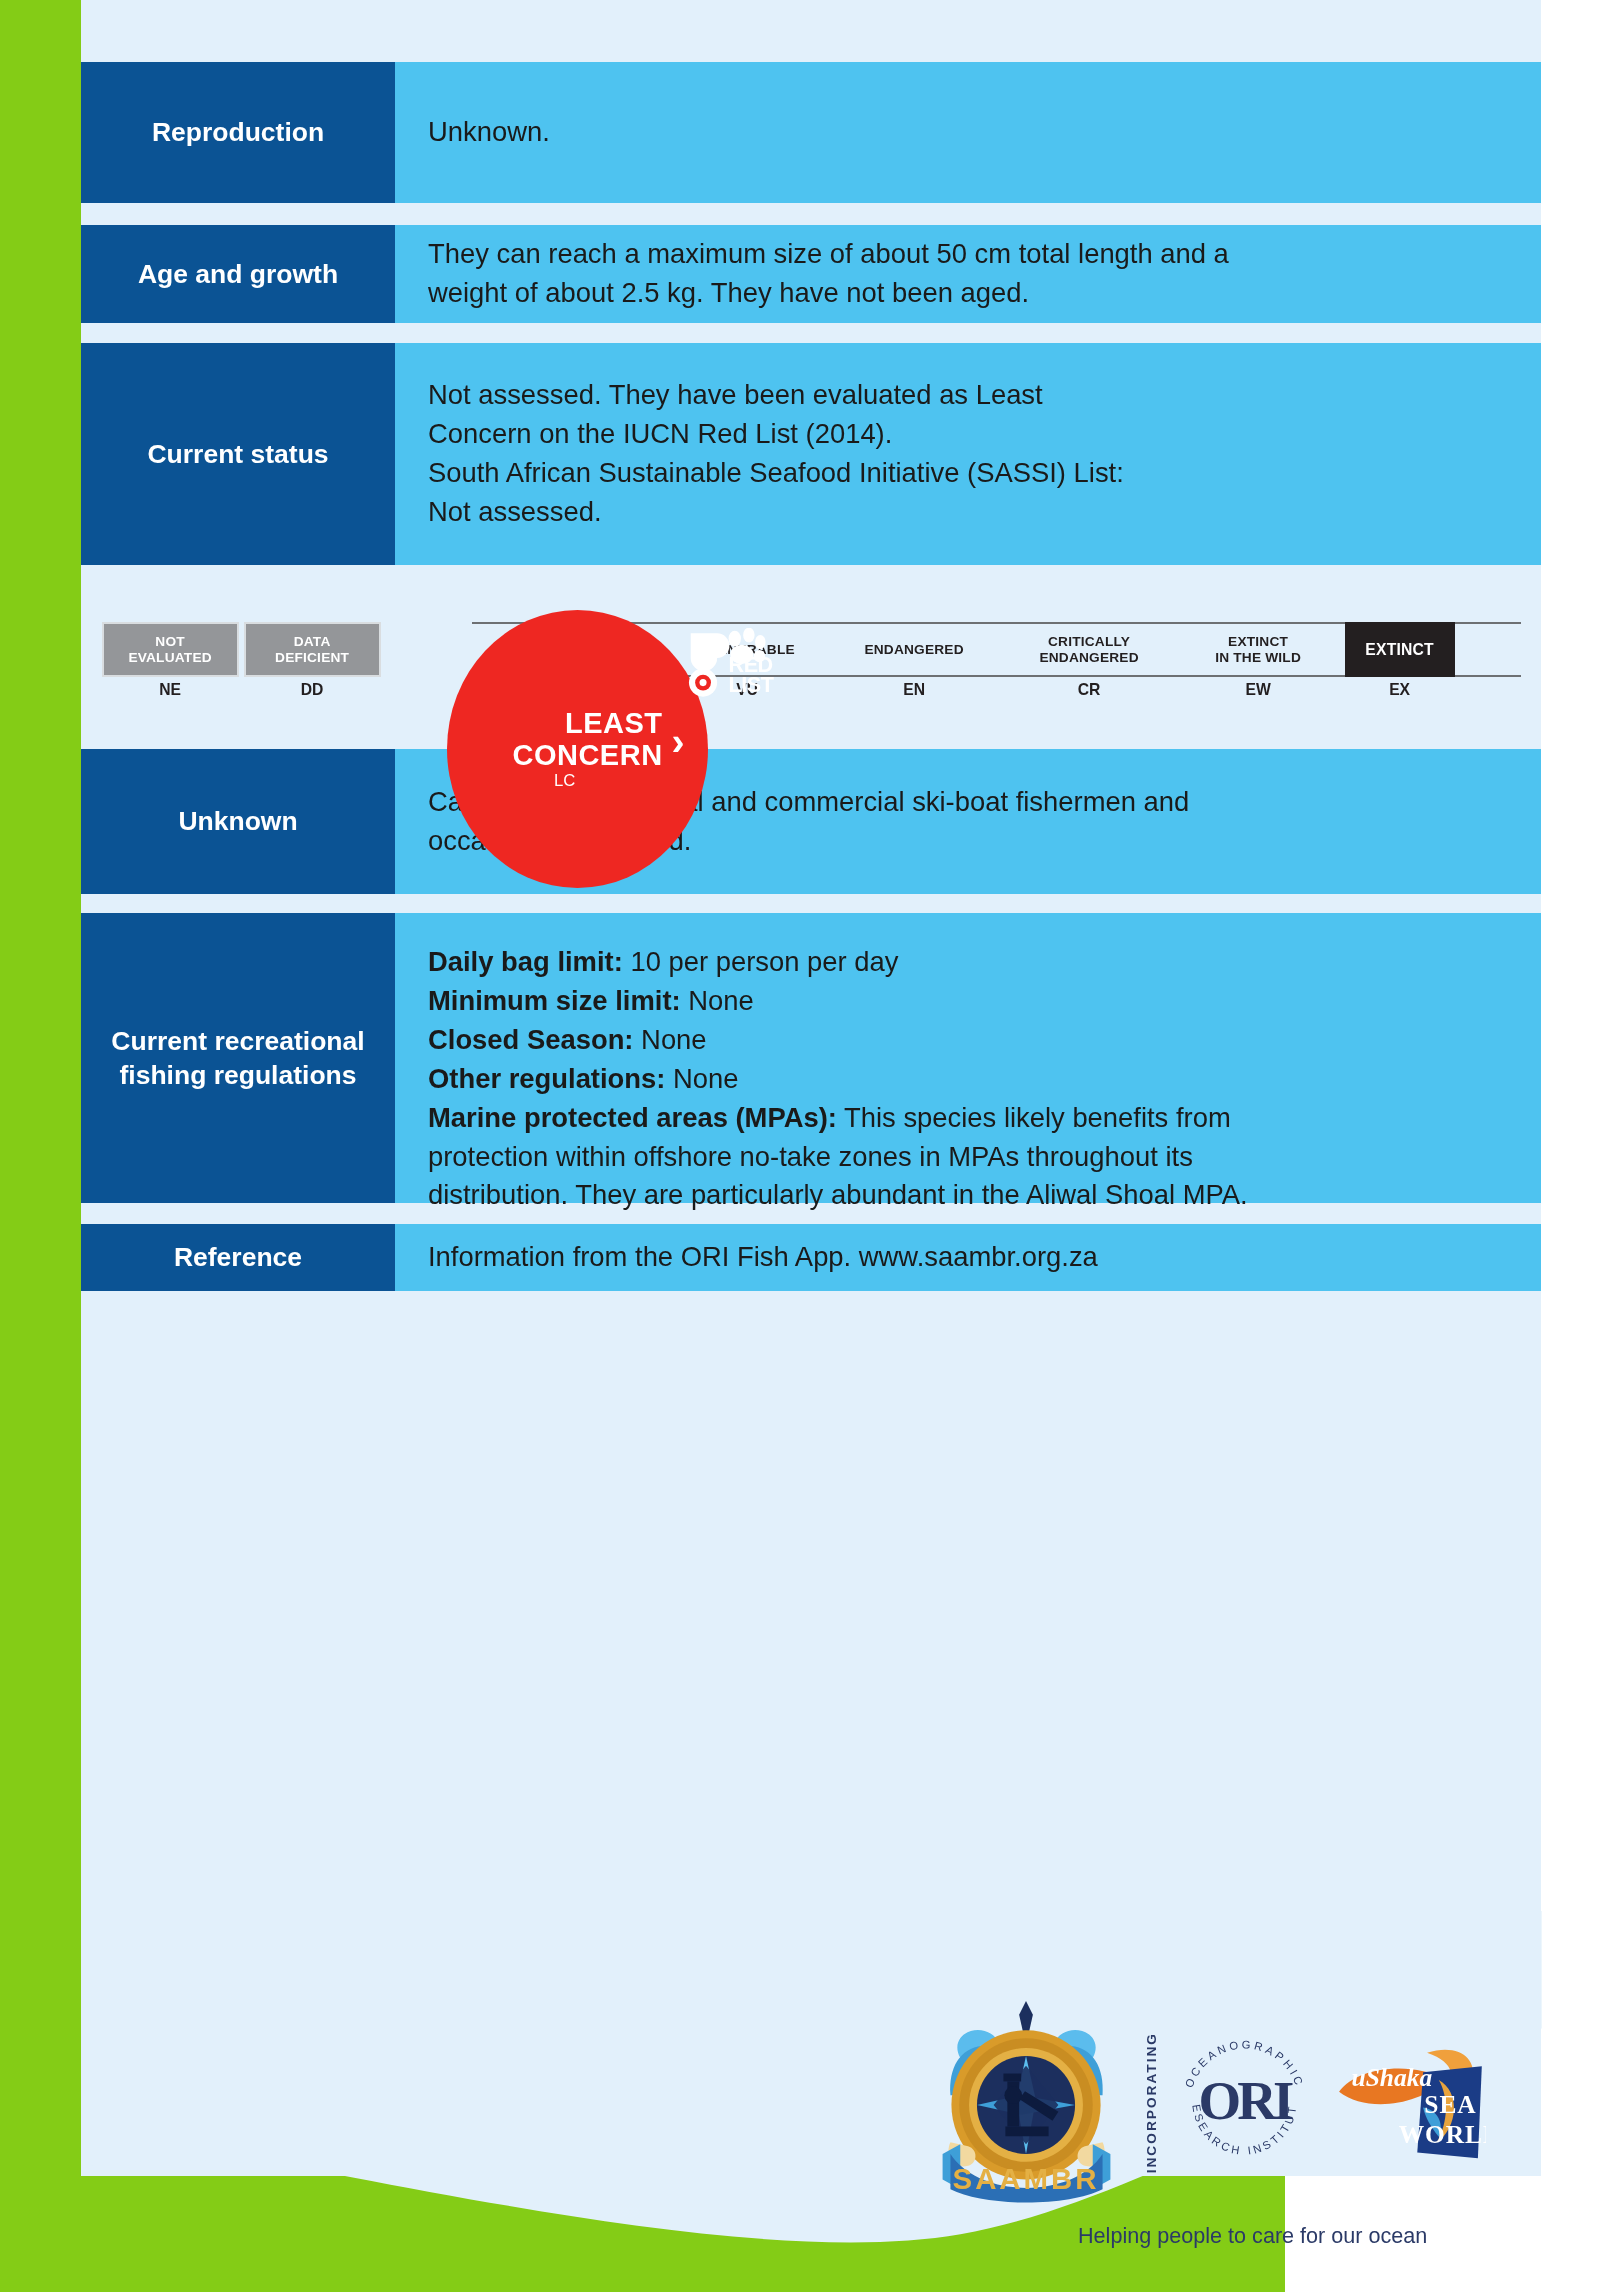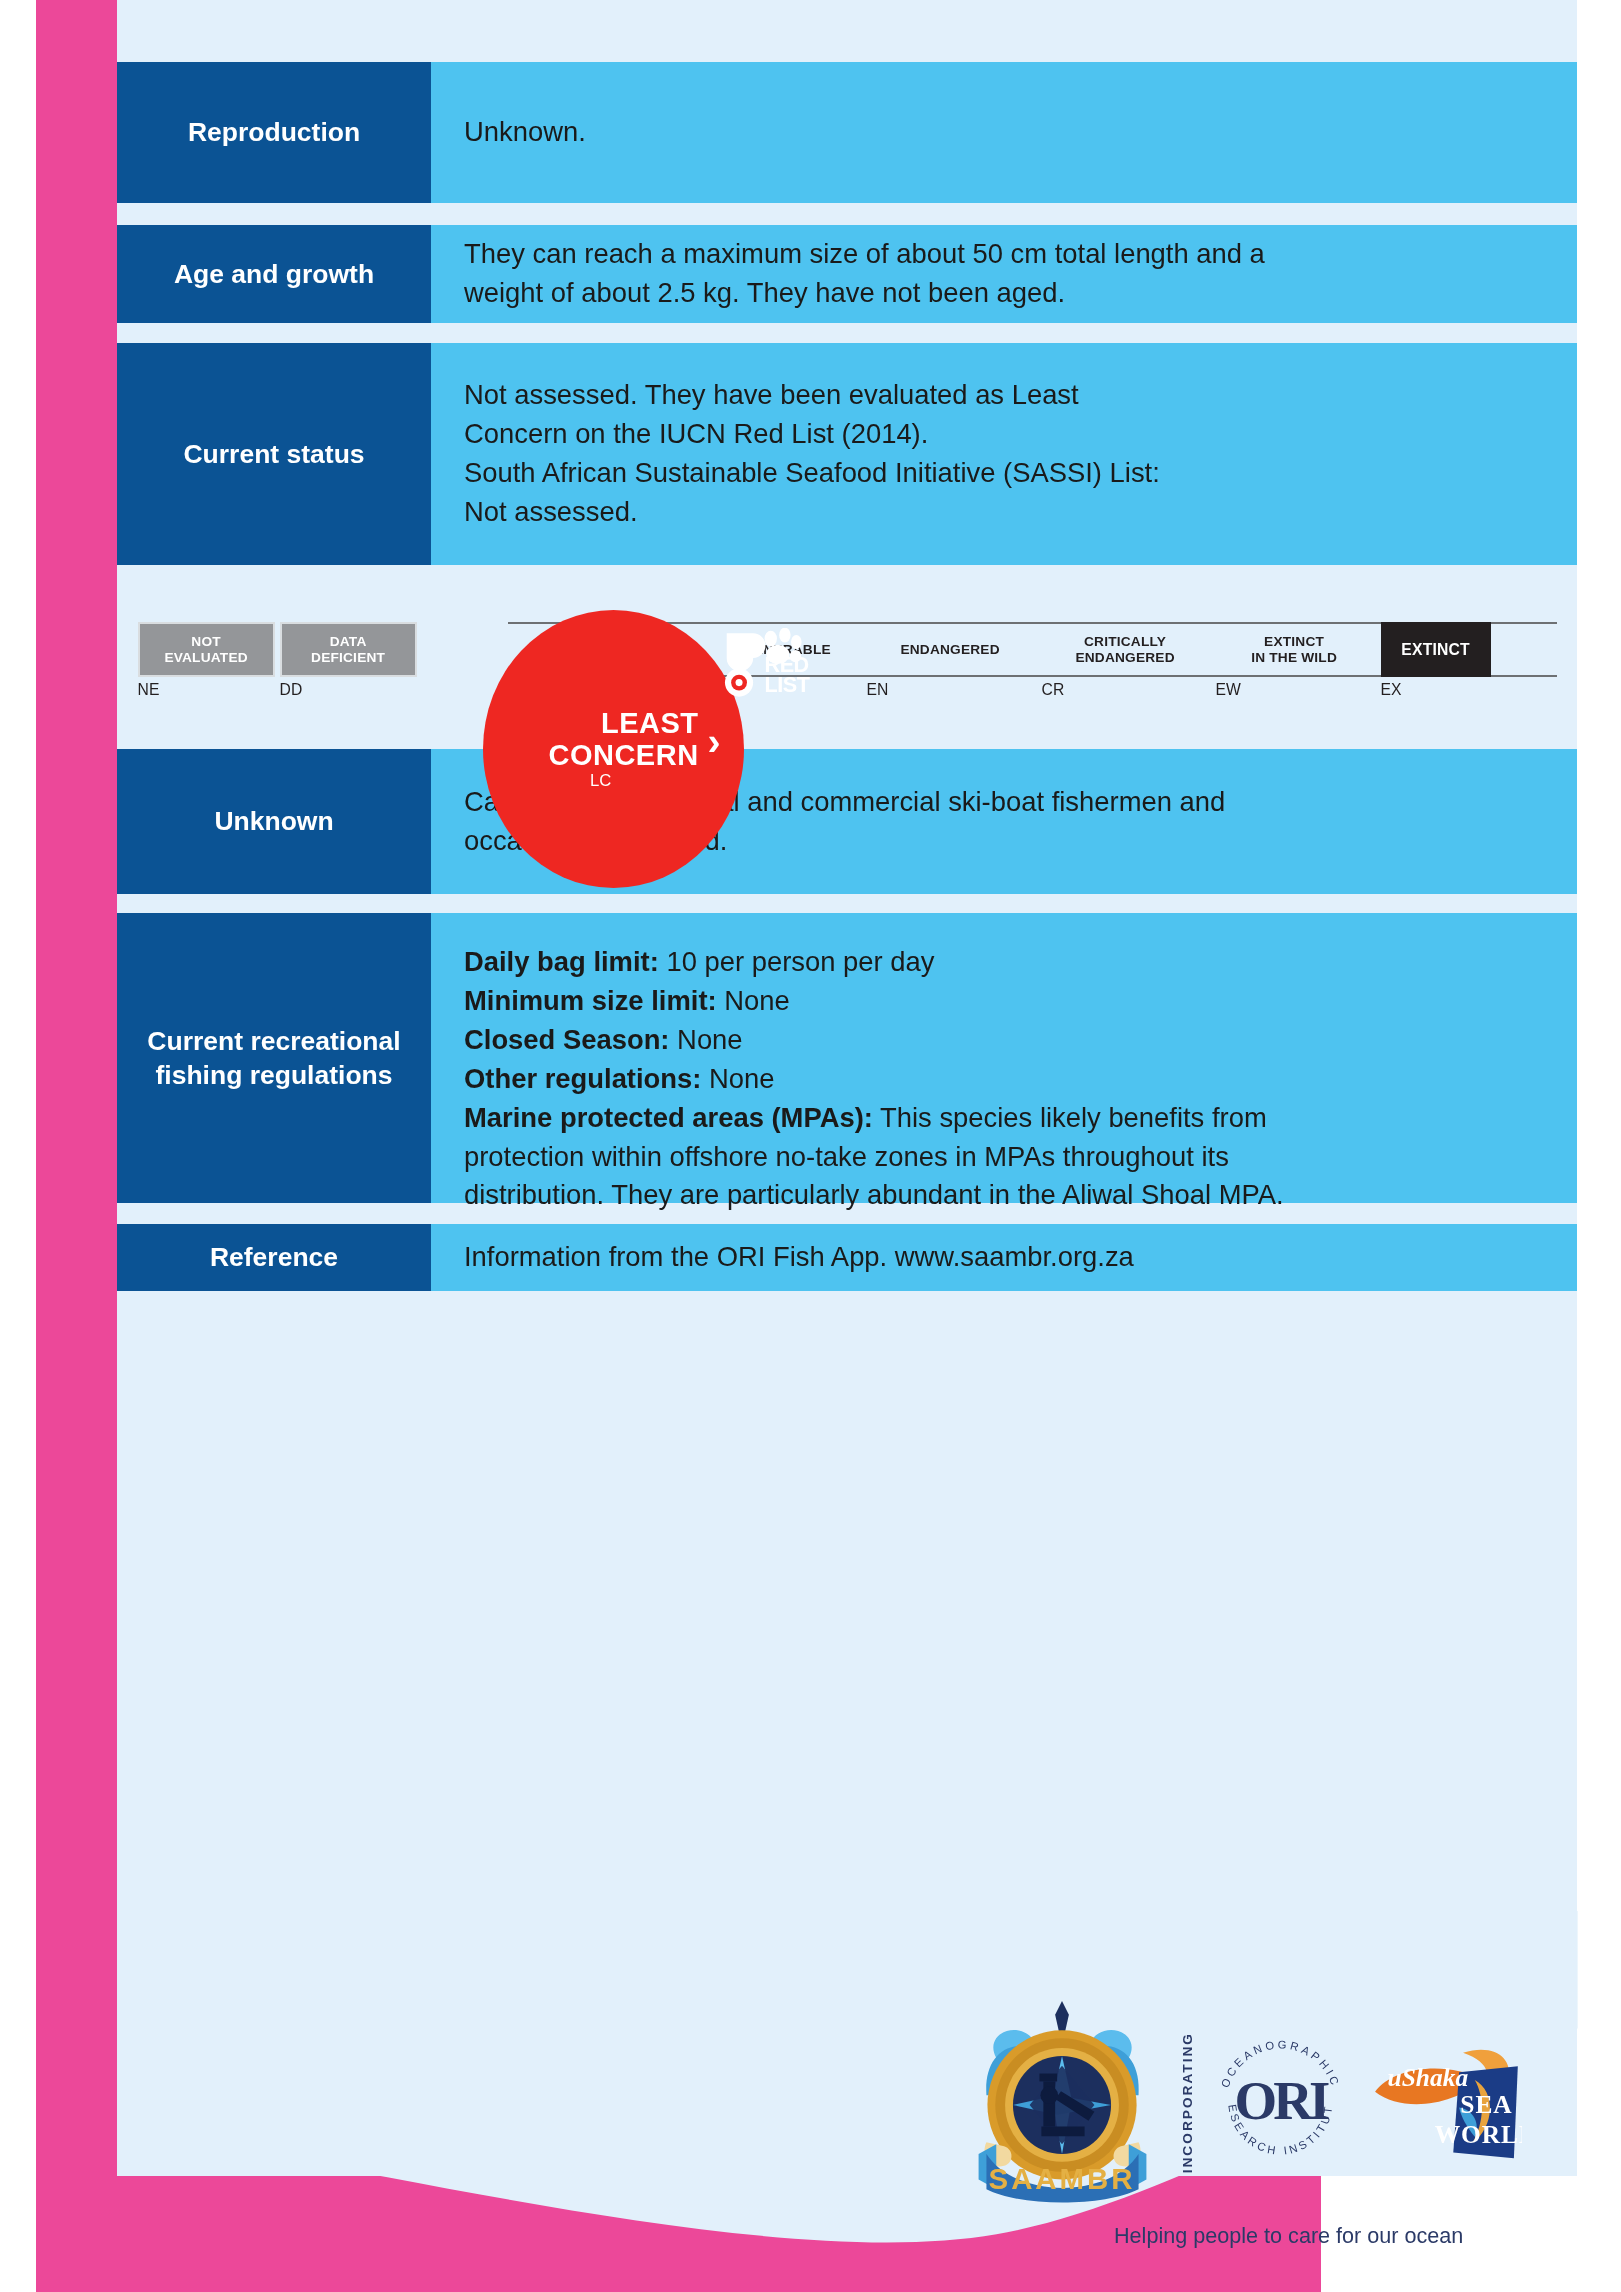--- a/index.html
+++ b/index.html
@@ -13,22 +13,21 @@
     position: relative;
     font-family: "Liberation Sans", sans-serif;
     overflow: hidden;
   }
 
   .page {
     position: absolute;
     left: 0; top: 0;
     width: 1285px;
     height: 2293px;
-    background: #ec4899;
-    margin-left: 36px;
+    background: #84cc16;
   }
 
   
   .panel {
     position: absolute;
     left: 81px;
     top: 0px;
     width: 1460px;
     height: 2176px;
     background: #e2f0fb;
@@ -123,22 +122,23 @@
   }
   .cat.dark {
     background: #231f20;
     color: #ffffff;
     border: 2px solid #231f20;
   }
   .cat-abbr {
     position: absolute;
     top: 59px;
     font-size: 15.7px;
-    font-weight: normal;
+    font-weight: bold;
     color: #231f20;
+    text-align: center;
   }
 
   
   .lc-blob {
     position: absolute;
     left: 345px;
     top: -11.8px;
     width: 261px;
     height: 278px;
     background: #ee2722;

